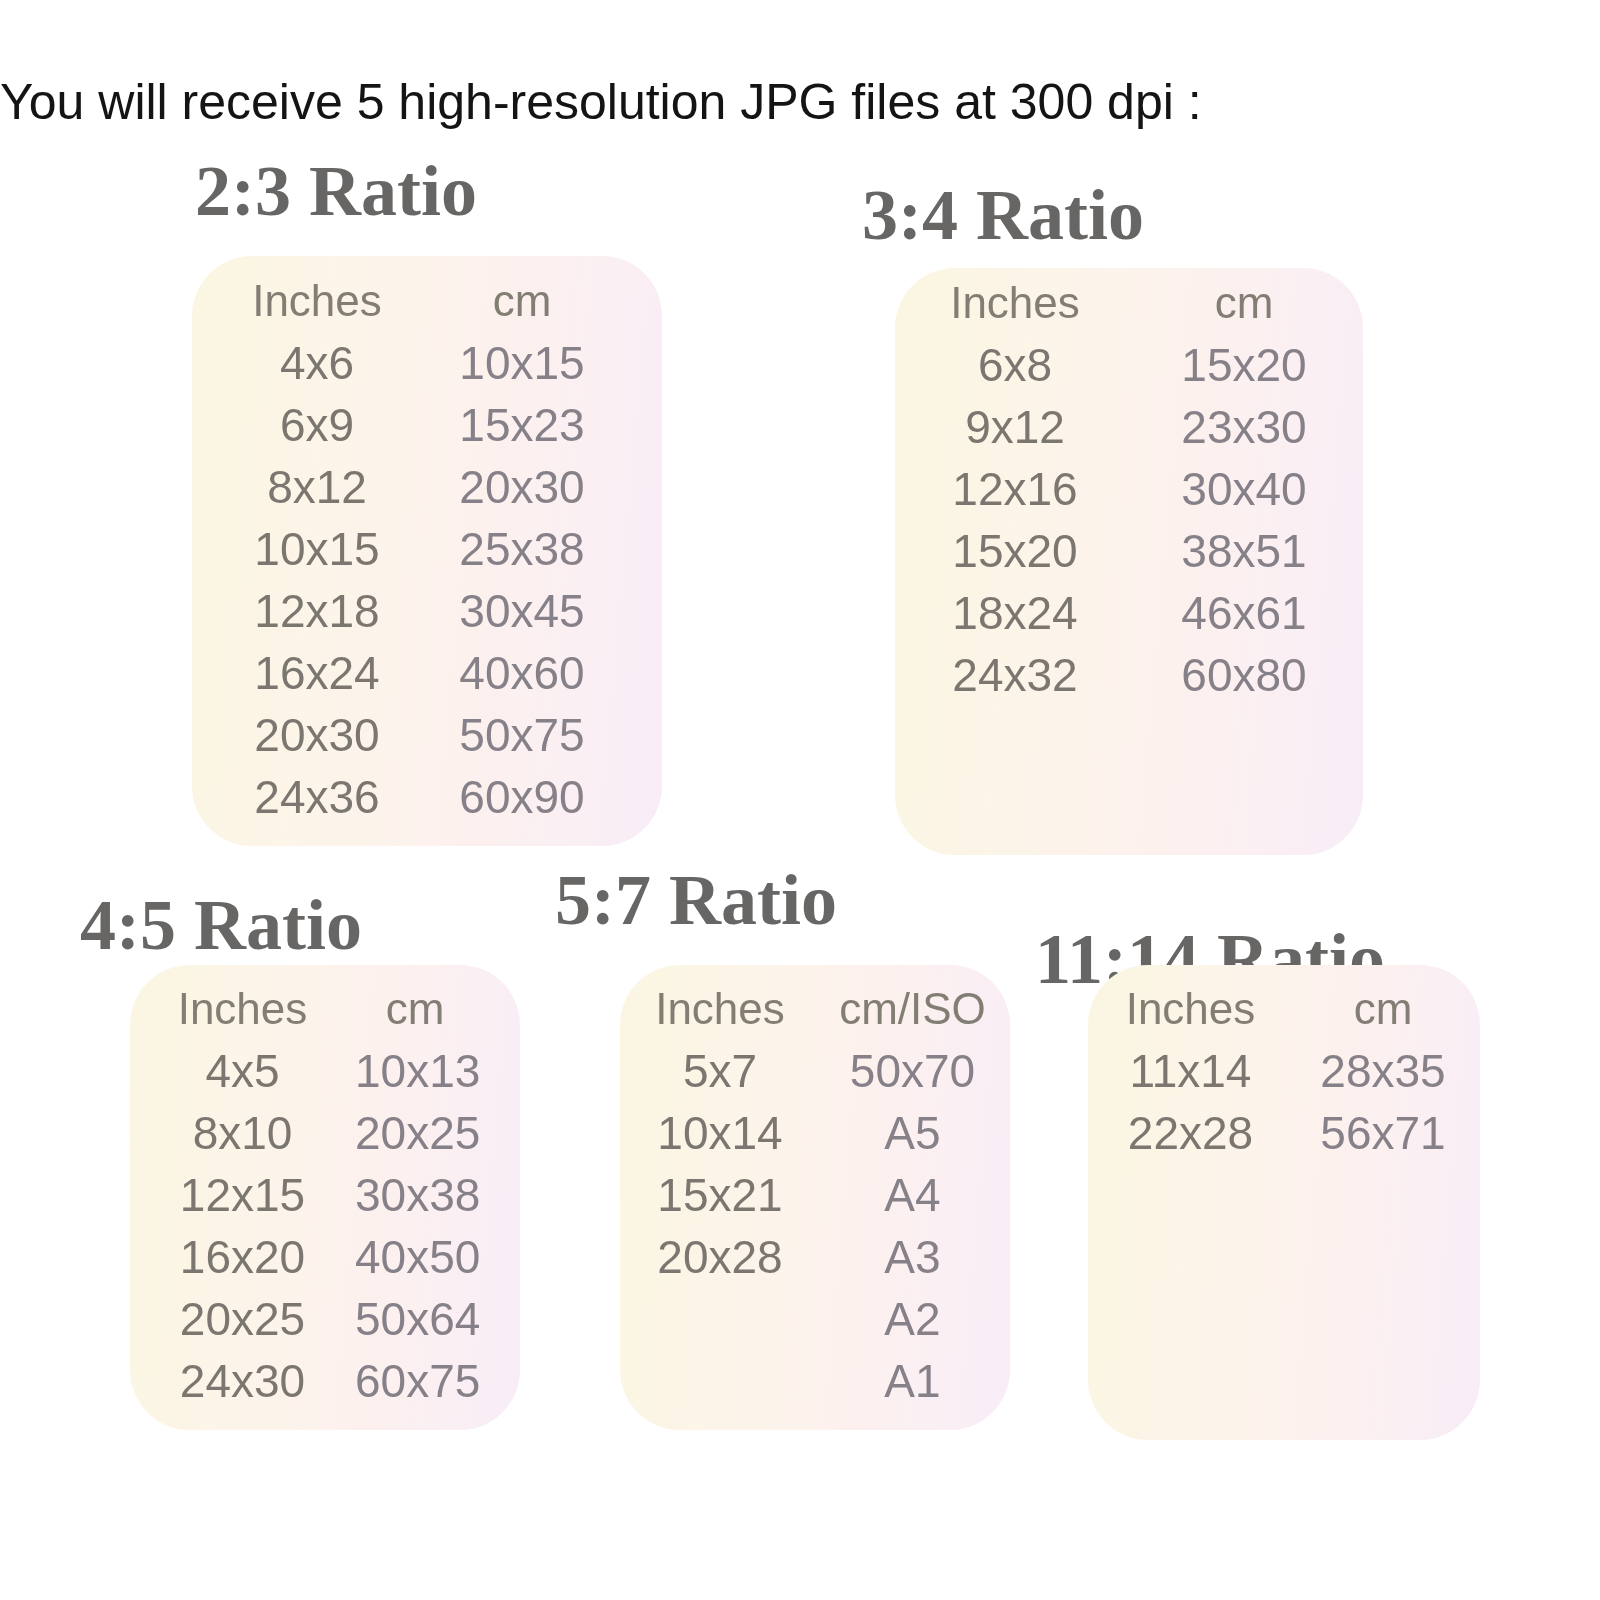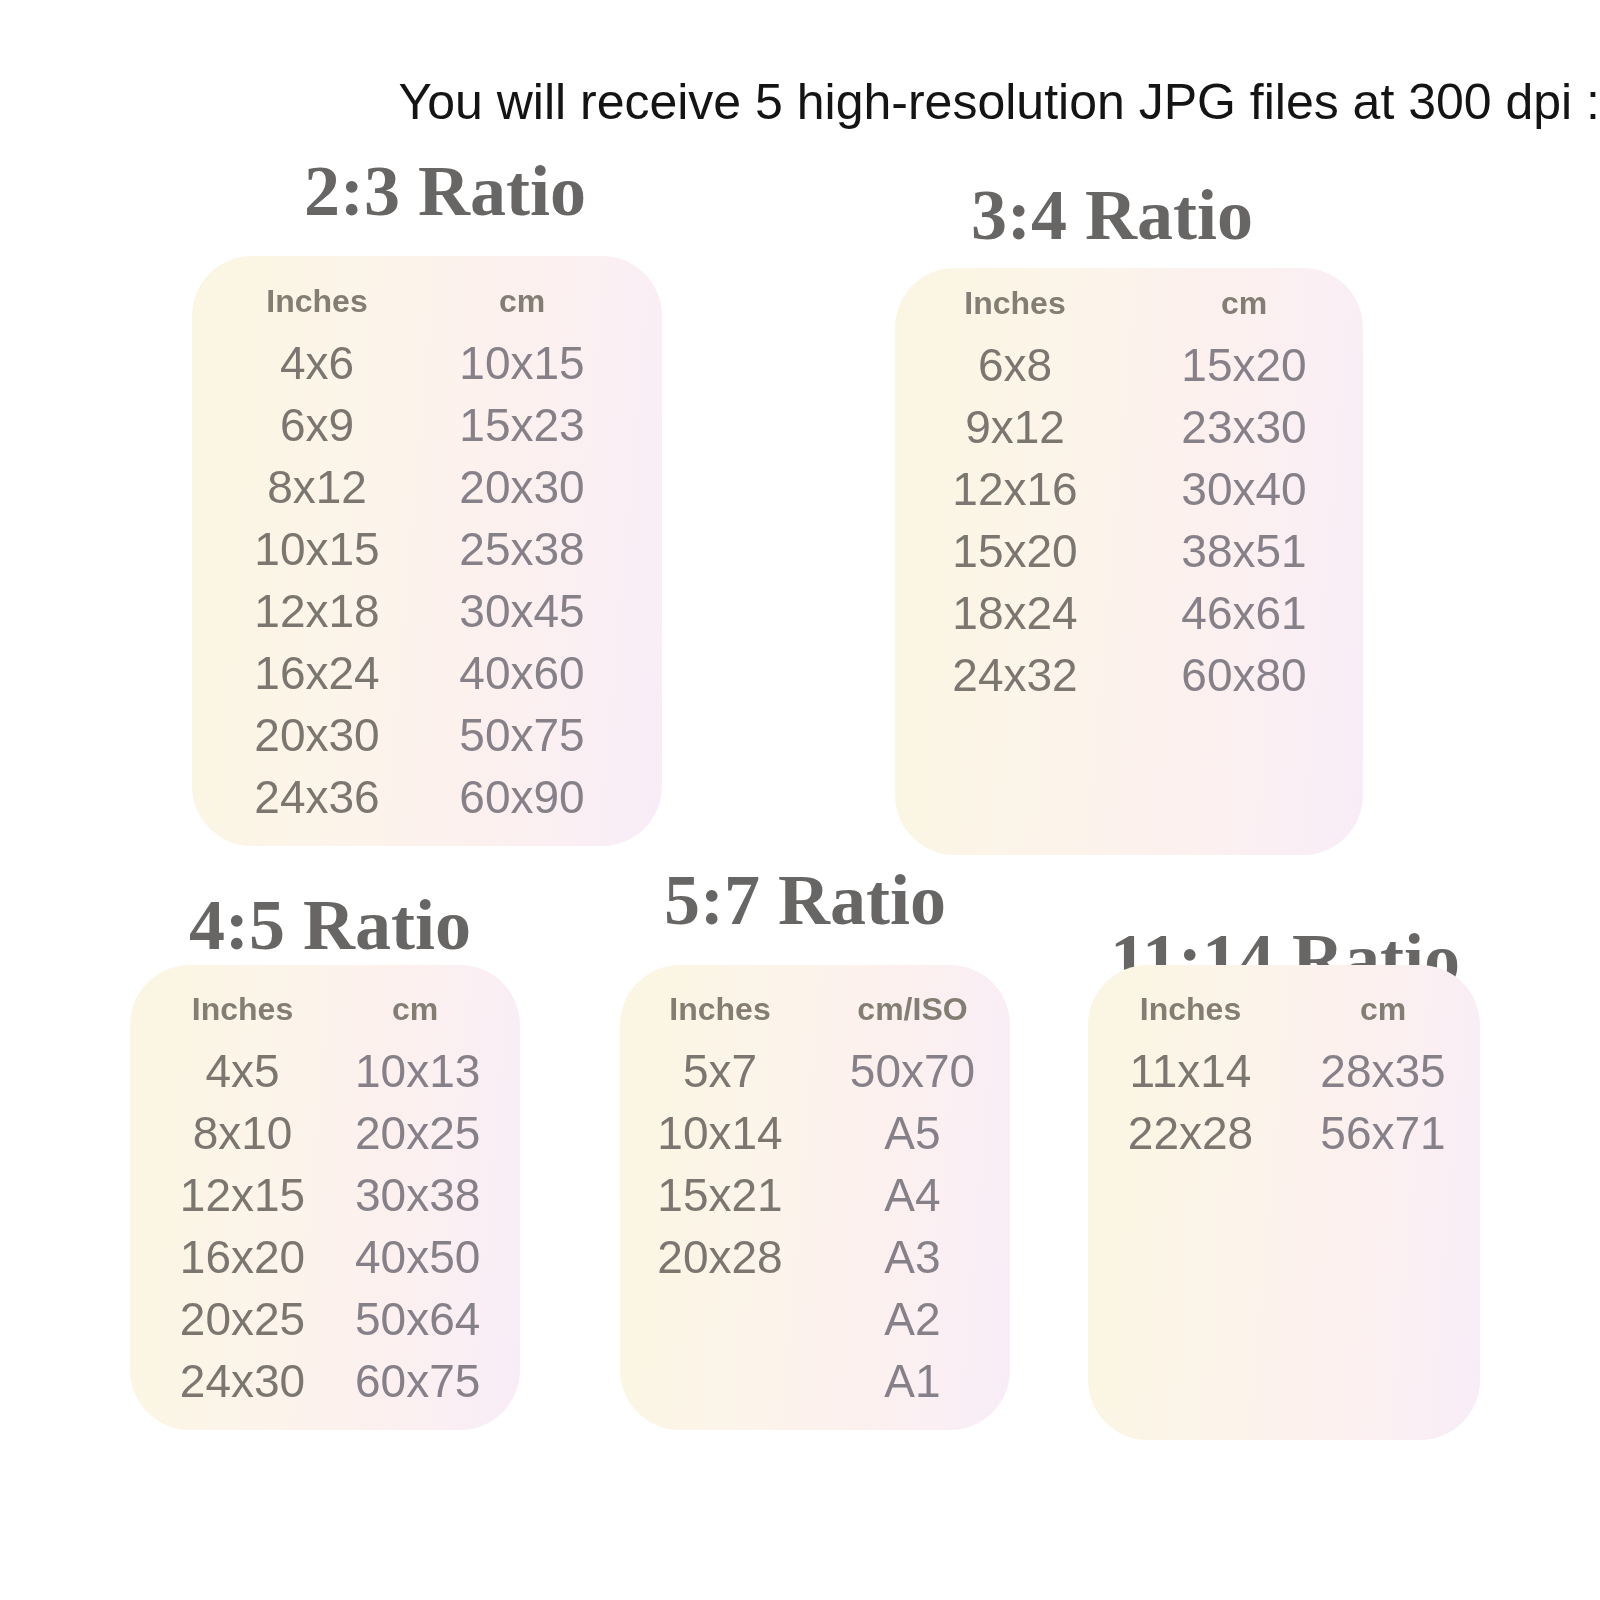--- a/index.html
+++ b/index.html
@@ -6,29 +6,28 @@
   #canvas{
     position:relative;
     width:1600px;height:1600px;
     background:#ffffff;
     overflow:hidden;
     font-family:"Liberation Sans", sans-serif;
   }
   .top-header{
     position:absolute;
     left:0;top:72px;width:1600px;
-    text-align:right;
+    text-align:left;
     font-size:50px;line-height:60px;
     color:#141414;
     letter-spacing:0px;
   }
   .ratio-title{
     position:absolute;
     width:500px;
-    text-align:center;
     font-family:"Liberation Serif", serif;
     font-weight:700;
     font-size:72px;line-height:78px;
     color:#676665;
     white-space:nowrap;
   }
   #title-1{left:195px;top:152px;}
   #title-2{left:862px;top:176px;}
   #title-3{left:80px;top:886px;}
   #title-4{left:555px;top:861px;}
@@ -51,21 +50,21 @@
   #panel-1 .grid{grid-template-columns:250px 160px;padding-top:14px;}
   #panel-2 .grid{grid-template-columns:220px 238px;padding-top:4px;margin-left:10px;}
   #panel-3 .grid{grid-template-columns:225px 120px;padding-top:13px;}
   #panel-4 .grid{grid-template-columns:200px 185px;padding-top:13px;}
   #panel-5 .grid{grid-template-columns:205px 180px;padding-top:13px;}
   .cell{
     text-align:center;
     font-size:46px;
     white-space:nowrap;
   }
-  .cell.hdr{font-size:32px;color:#827e73;font-weight:bold;}
+  .cell.hdr{font-size:44px;color:#827e73;}
   .cell.in{color:#7b7770;}
   .cell.cm{color:#868088;}
 </style>
 </head>
 <body>
 
 <div id="canvas">
 
   <div class="top-header">You will receive 5 high-resolution JPG files at 300 dpi :</div>
 

